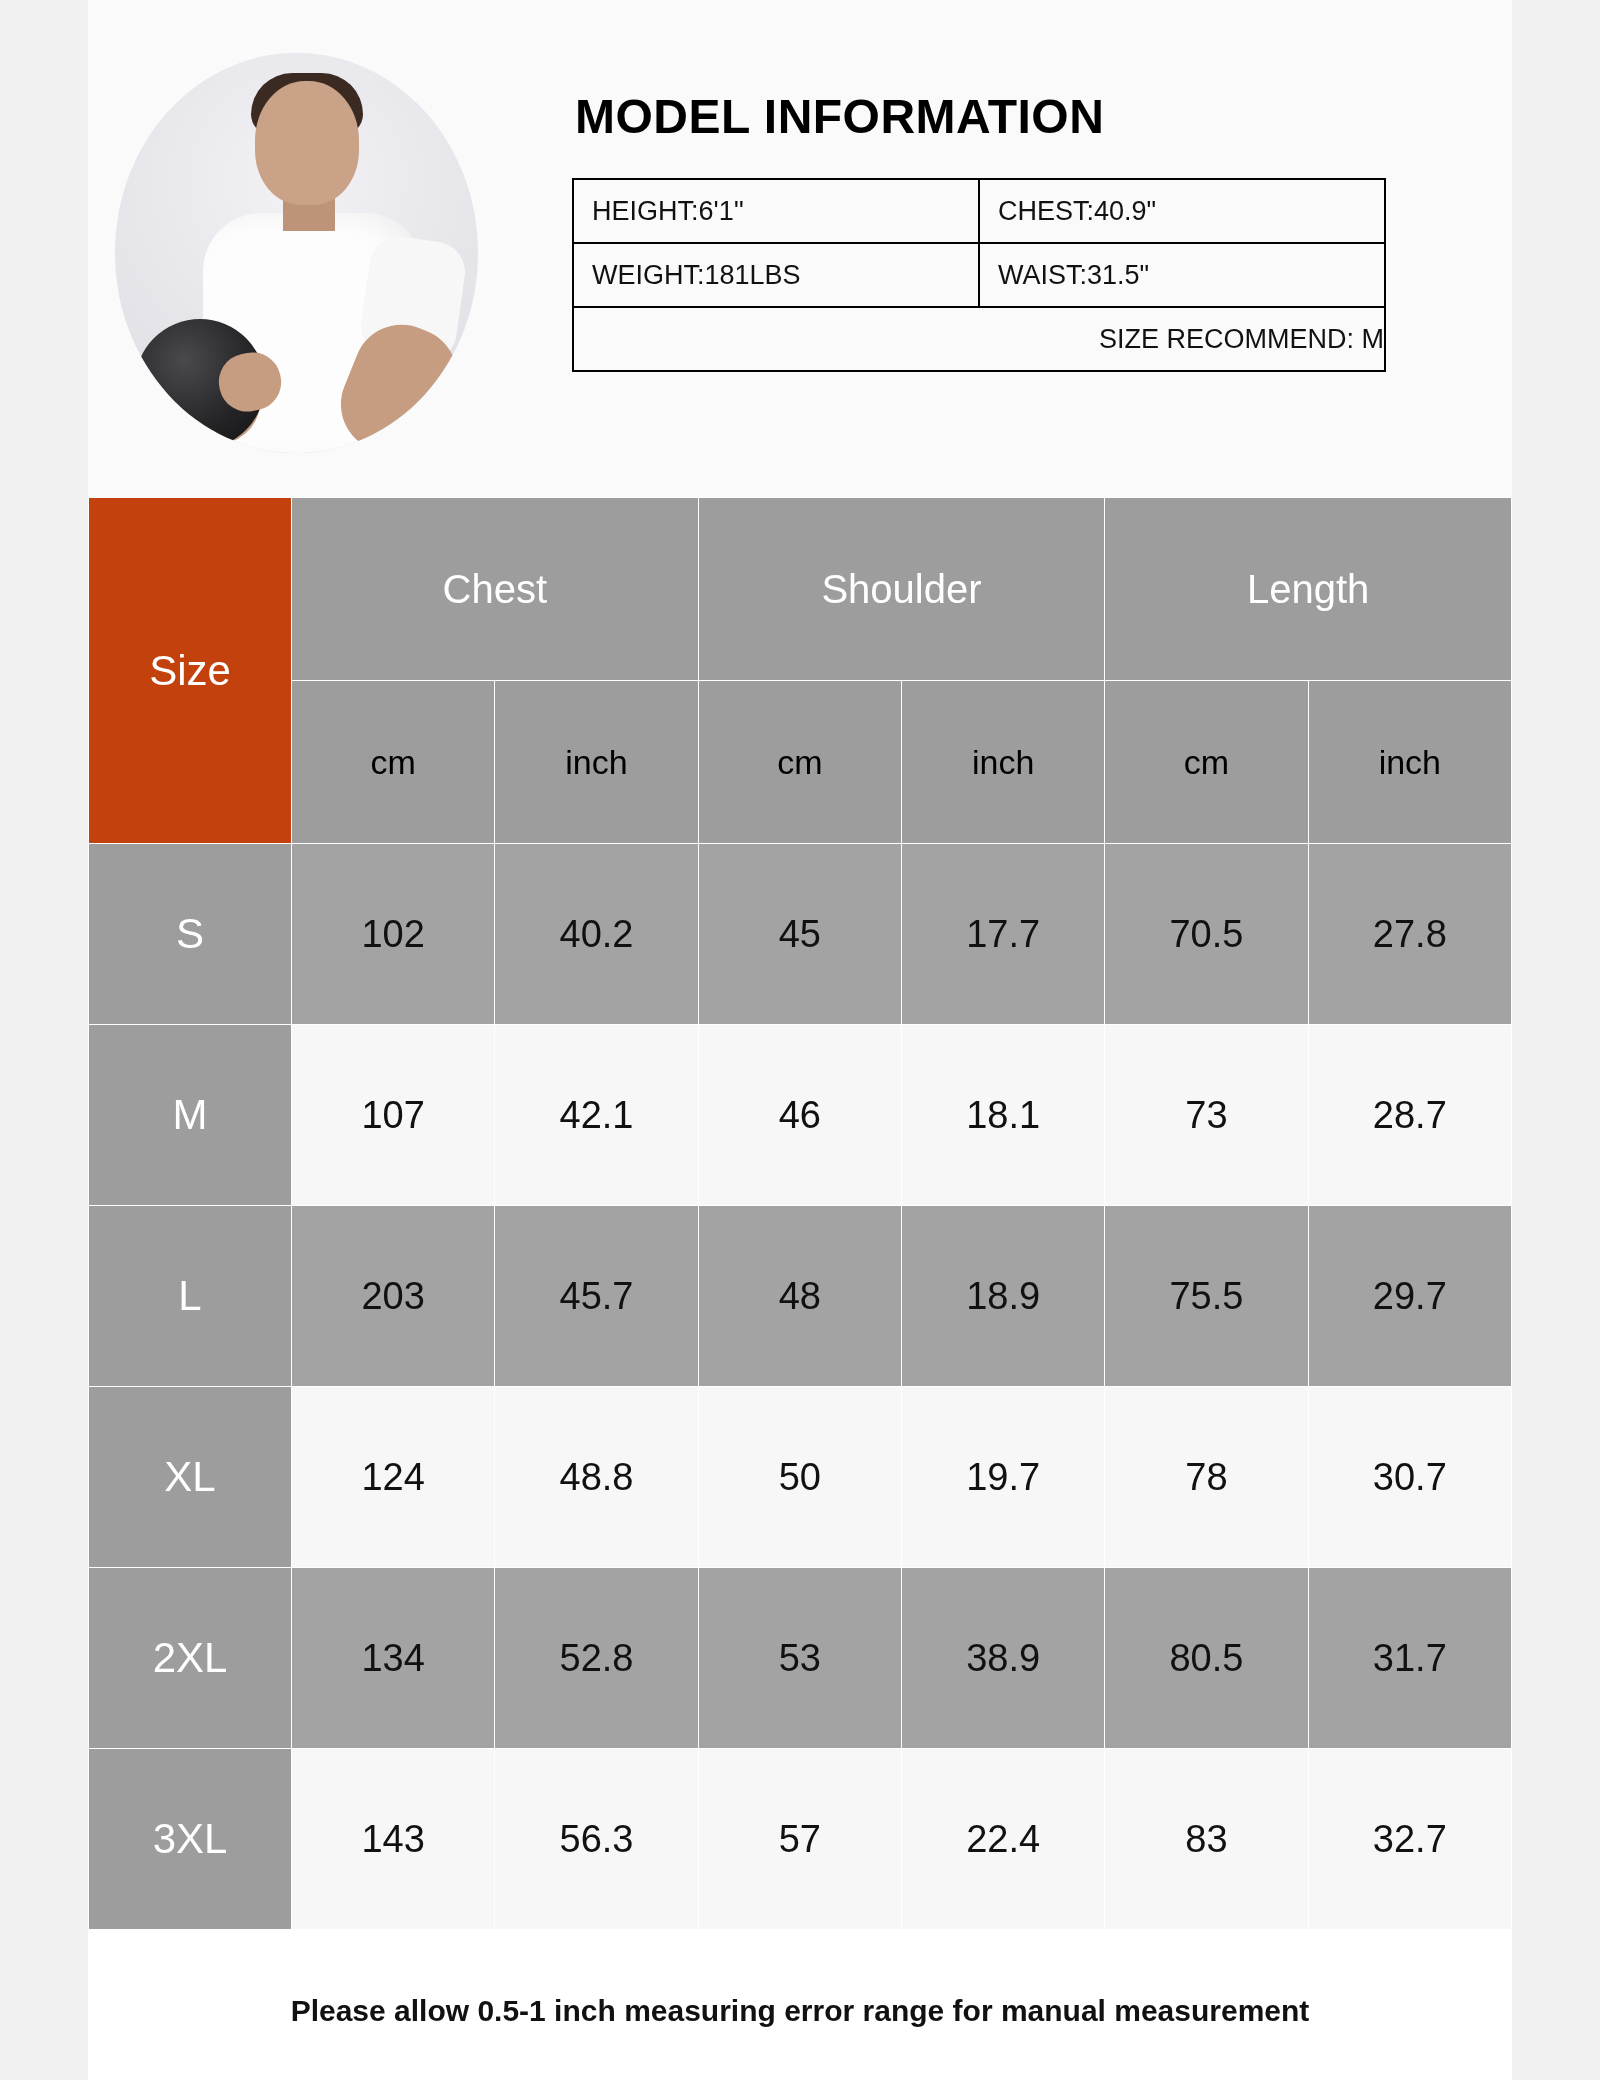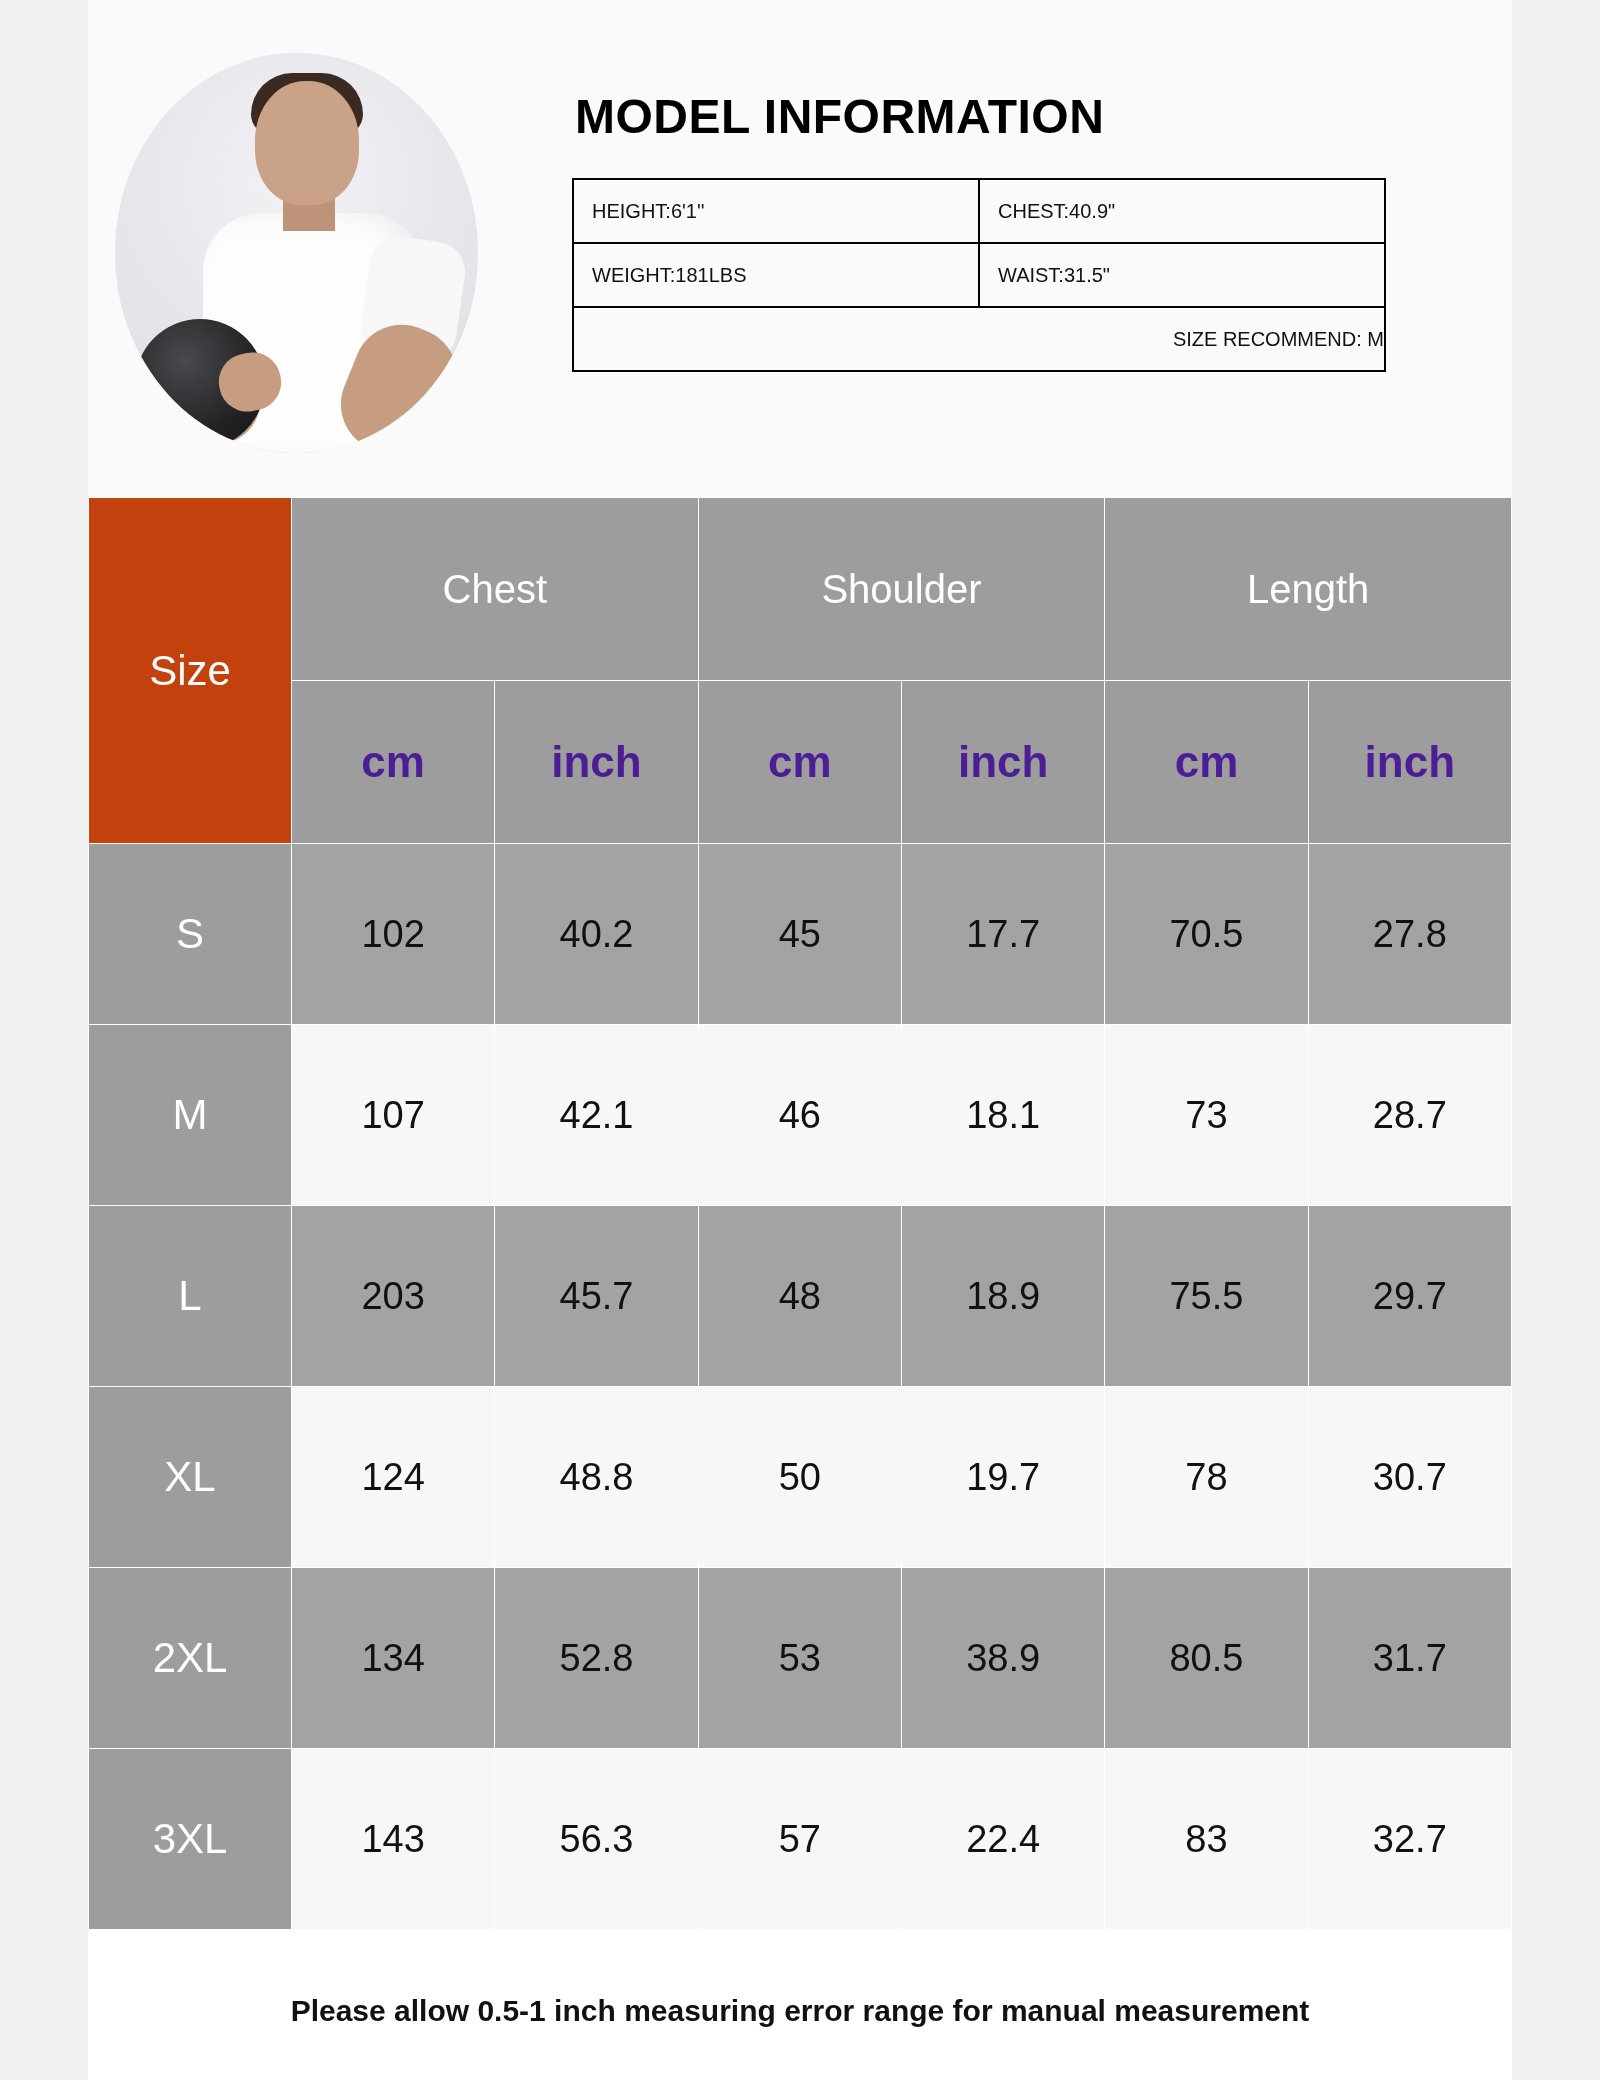--- a/index.html
+++ b/index.html
@@ -152,21 +152,21 @@
     position: absolute;
     left: 484px;
     top: 178px;
     width: 814px;
     border-collapse: collapse;
     table-layout: fixed;
   }
   .model-table td {
     border: 2px solid #000;
     height: 62px;
-    font-size: 20px;
+    font-size: 27px;
     color: #111;
     padding: 0 18px;
     vertical-align: middle;
   }
   .model-table td.center {
     text-align: right;
     padding: 0;
   }
 
   
@@ -181,23 +181,23 @@
     vertical-align: middle;
   }
   .hd {
     background: #9d9d9d;
     color: #ffffff;
     font-size: 40px;
     font-weight: normal;
   }
   .hd-sub {
     background: #9d9d9d;
-    color: #4c1d95;
-    font-size: 44px;
-    font-weight: bold;
+    color: #000000;
+    font-size: 34px;
+    font-weight: normal;
     height: 160px;
   }
   .hd-top {
     height: 180px;
   }
   .size-col {
     background: #c2410c;
     color: #ffffff;
     font-size: 42px;
     font-weight: normal;

